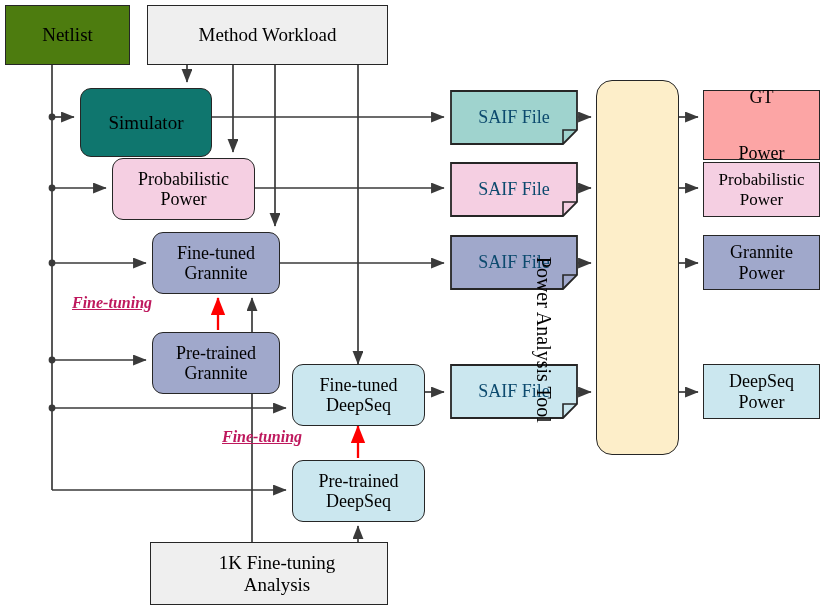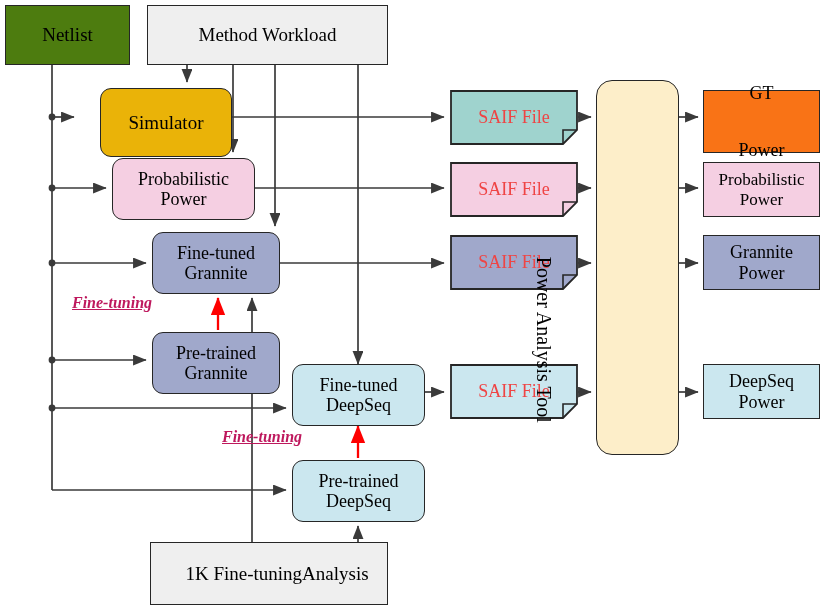--- a/index.html
+++ b/index.html
@@ -27,21 +27,21 @@
   .pill{border-radius:16px;}
   .n-lg{font-size:19px;}
   .n-md{font-size:18px;}
   .n-sm{font-size:17px;}
   .file{
     position:absolute;box-sizing:border-box;
   }
   .file .fbody{
     position:absolute;left:0;top:0;width:100%;height:100%;
     display:flex;align-items:center;justify-content:center;
-    font-size:18px;color:#ef4444;
+    font-size:18px;color:#0c4a6e;
   }
   .vert-label{
     position:absolute;
     white-space:nowrap;
     font-size:20px;
     color:#000;
     transform-origin:0 0;
   }
   .ftlabel{
     position:absolute;
@@ -119,26 +119,26 @@
   </svg>
 
   <div class="node rect n-lg" style="left:5px;top:5px;width:125px;height:60px;background:#4d7c0f;">
     <span>Netlist</span>
   </div>
 
   <div class="node rect n-lg" style="left:147px;top:5px;width:241px;height:60px;background:#efefef;">
     <span>Method Workload</span>
   </div>
 
-  <div class="node rect n-lg" style="left:150px;top:542px;width:238px;height:63px;background:#efefef;flex-direction:row;padding-left:16px;">
+  <div class="node rect n-lg" style="left:150px;top:542px;width:238px;height:63px;background:#efefef;flex-direction:column;padding-left:16px;">
     <span>1K Fine-tuning</span>
     <span>Analysis</span>
   </div>
 
-  <div class="node round n-lg" style="left:80px;top:88px;width:132px;height:69px;background:#eab308;margin-left:20px;">
+  <div class="node round n-lg" style="left:80px;top:88px;width:132px;height:69px;background:#0f766e;">
     <span>Simulator</span>
   </div>
 
   <div class="node round n-md" style="left:112px;top:158px;width:143px;height:62px;background:#f5cfe2;flex-direction:column;">
     <span>Probabilistic</span>
     <span>Power</span>
   </div>
 
   <div class="node round n-md" style="left:152px;top:232px;width:128px;height:62px;background:#a0a8cb;flex-direction:column;">
     <span>Fine-tuned</span>
@@ -192,21 +192,21 @@
       <path d="M1,1 L127,1 L127,40 L113,54 L1,54 Z" fill="#cbe7ef" stroke="#262626" stroke-width="1.8" stroke-linejoin="miter"></path>
       <path d="M127,40 L113,40 L113,54" fill="none" stroke="#262626" stroke-width="1.6"></path>
     </svg>
     <div class="fbody" style="padding-bottom:6px;">SAIF File</div>
   </div>
 
   <div class="node pill" style="left:596px;top:80px;width:83px;height:375px;background:#fdeec9;">
     <span class="vert-label" style="left:50%;top:50%;transform:translate(-50%,-50%) rotate(90deg);">Power Analysis Tool</span>
   </div>
 
-  <div class="node rect n-md" style="left:703px;top:90px;width:117px;height:63px;background:#f97316;flex-direction:column;gap:36px;">
+  <div class="node rect n-md" style="left:703px;top:90px;width:117px;height:70px;background:#fca5a5;flex-direction:column;gap:36px;">
     <span>GT</span>
     <span>Power</span>
   </div>
 
   <div class="node rect n-sm" style="left:703px;top:162px;width:117px;height:55px;background:#f5cfe2;flex-direction:column;">
     <span>Probabilistic</span>
     <span>Power</span>
   </div>
 
   <div class="node rect n-md" style="left:703px;top:235px;width:117px;height:55px;background:#a0a8cb;flex-direction:column;">

